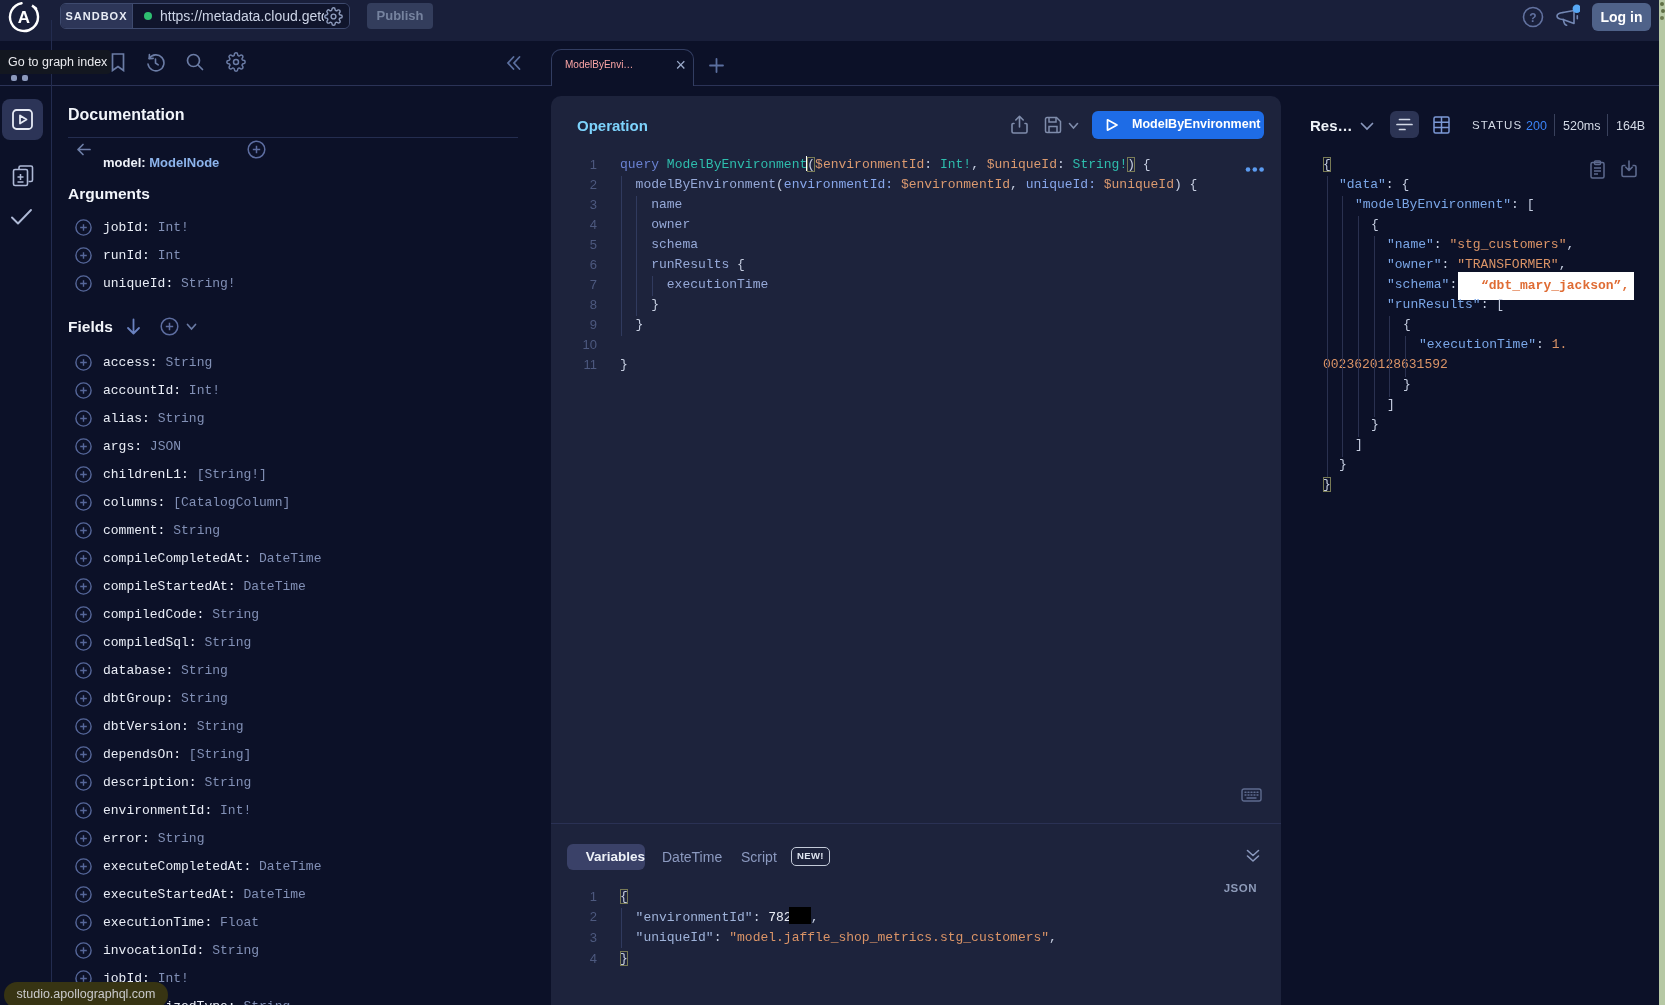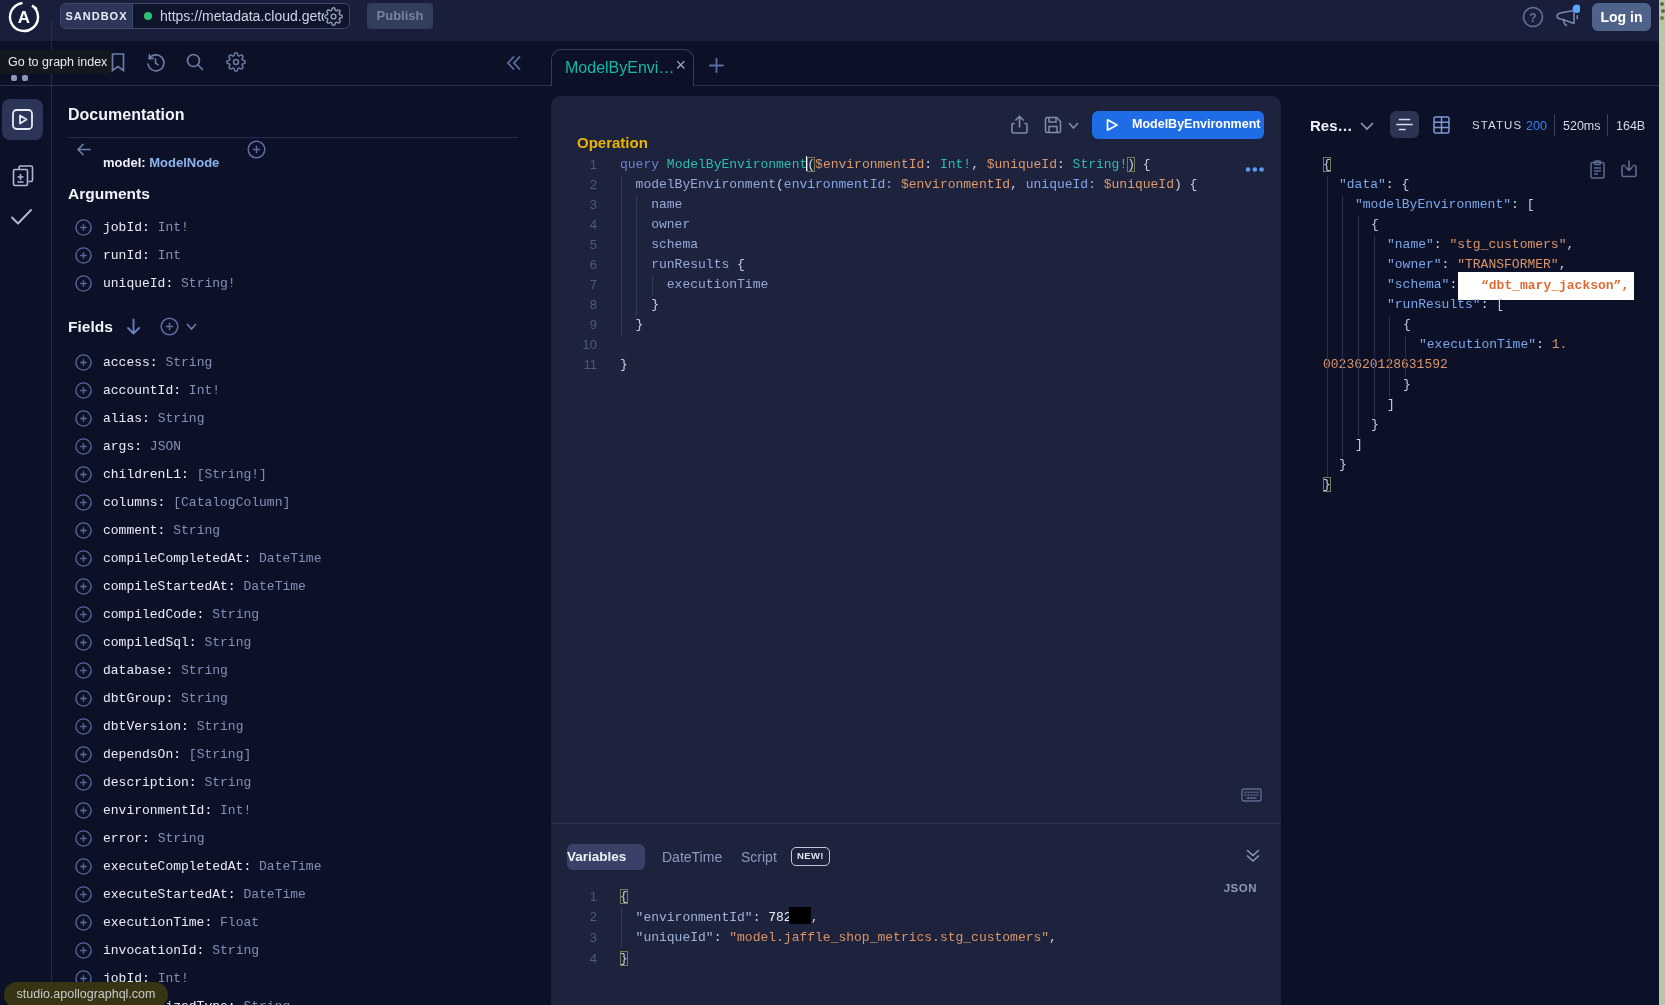--- a/index.html
+++ b/index.html
@@ -13,21 +13,21 @@
 #sandboxlab { width:72px; background:#2d3658; color:#e9edf6; font-weight:bold; font-size:11px; letter-spacing:1px; display:flex; align-items:center; justify-content:center; border-right:1px solid #3e4a6e;text-align:right; }
 #urlseg { flex:1; min-width:0; background:#10152c; display:flex; align-items:center; padding:0 6px 0 11px; }
 #urldot { width:8px; height:8px; border-radius:50%; background:#2fbf71; margin-right:8px; flex:none; }
 #urltext { color:#ccd4e6; font-size:14px; white-space:nowrap; overflow:hidden; flex:1; min-width:0; }
 #publishbtn { position:absolute; left:367px; top:3px; width:66px; height:26px; background:#333d5c; border-radius:4px; color:#76839f; font-weight:bold; font-size:13px; text-align:center; line-height:26px; }
 #loginbtn { position:absolute; left:1592px; top:3px; width:59px; height:28px; background:#4f6289; border-radius:6px; color:#fff; font-weight:bold; font-size:14px; text-align:center; line-height:28px; }
 
 #toolbar2 { position:absolute; left:0; top:41px; width:1665px; height:45px; background:#0c1128; }
 #toolbar2 .bline { position:absolute; left:0; top:44px; width:1665px; height:1px; background:#2b3357; }
 #tab1 { position:absolute; left:551px; top:8px; width:143px; height:37px; background:#0c1128; border:1px solid #323d61; border-bottom:none; border-radius:10px 10px 0 0; z-index:3; }
-#tab1 .tname { position:absolute; left:13px; top:9px; font-size:16px; color:#14b8a6; }
+#tab1 .tname { position:absolute; left:13px; top:9px; font-size:10px; color:#fca5a5; }
 #tab1 .tx { position:absolute; right:7px; top:5px; font-size:18px; color:#9aa9c9; font-weight:normal; }
 
 #sidebar { position:absolute; left:0; top:86px; width:51px; height:919px; background:#0c1128; }
 #sidesep { position:absolute; left:51px; top:20px; width:1px; height:985px; background:#232c4f; }
 #sideplay { position:absolute; left:2px; top:99px; width:41px; height:41px; background:#2c3457; border-radius:8px; }
 
 #docpanel { position:absolute; left:52px; top:86px; width:488px; height:919px; overflow:hidden; }
 .dochead { position:absolute; left:16px; color:#f2f5fa; font-weight:bold; }
 .docrow { position:absolute; left:51px; height:17px; font-size:13px; line-height:17px; white-space:nowrap; }
 .docrow .fn { color:#e9edf6; }
@@ -297,21 +297,21 @@
   <div class="docrow mono" style="top:884px"><span class="fn">jobId:</span> <span class="ft">Int!</span></div>
   <svg class="abs" style="left:23px;top:912px" width="17" height="17" viewBox="0 0 17 17" fill="none" stroke="#56679a" stroke-width="1.4">
           <circle cx="8.5" cy="8.5" r="7.6"></circle>
           <path d="M8.5 5.2v6.6M5.2 8.5h6.6"></path>
         </svg>
   <div class="docrow mono" style="top:912px"><span class="fn">materializedType:</span> <span class="ft">String</span></div>
   </div>
 </div>
 
 <div id="midcard">
-  <div class="abs" style="left:26px;top:38px;font-size:15px;font-weight:bold;color:#eab308">Operation</div>
+  <div class="abs" style="left:26px;top:21px;font-size:15px;font-weight:bold;color:#7dd3fc">Operation</div>
   <svg class="abs" style="left:460px;top:19px" width="17" height="19" viewBox="0 0 17 19" fill="none" stroke="#7f8cab" stroke-width="1.6" stroke-linecap="round">
     <path d="M3 8.5 H2 a1 1 0 0 0 -1 1 V16.5 a1.5 1.5 0 0 0 1.5 1.5 H14.5 a1.5 1.5 0 0 0 1.5 -1.5 V9.5 a1 1 0 0 0 -1 -1 H14"></path>
     <path d="M8.5 12 V1.5 M4.8 5 L8.5 1.3 L12.2 5" stroke-linejoin="round"></path>
   </svg>
   <svg class="abs" style="left:493px;top:20px" width="18" height="18" viewBox="0 0 18 18" fill="none" stroke="#7f8cab" stroke-width="1.5">
     <path d="M1.5 3 a1.5 1.5 0 0 1 1.5 -1.5 H12.5 L16.5 5.5 V15 a1.5 1.5 0 0 1 -1.5 1.5 H3 a1.5 1.5 0 0 1 -1.5 -1.5 Z"></path>
     <path d="M5 1.8 V6 H12 V2"></path>
     <path d="M5 16 V10.5 H13 V16"></path>
   </svg>
   <svg class="abs" style="left:517px;top:26px" width="11" height="8" viewBox="0 0 11 8" fill="none" stroke="#7f8cab" stroke-width="1.6" stroke-linecap="round">
@@ -356,21 +356,21 @@
         <circle cx="9.8" cy="3.5" r="2.3" fill="#5b9bf0"></circle>
         <circle cx="16.6" cy="3.5" r="2.3" fill="#5b9bf0"></circle>
       </svg>
 
   <svg class="abs" style="left:690px;top:692px" width="21" height="14" viewBox="0 0 21 14" fill="none" stroke="#5e6b8e" stroke-width="1.4">
     <rect x="1" y="1" width="19" height="12" rx="2"></rect>
     <path d="M4 4.2h1M7 4.2h1M10 4.2h1M13 4.2h1M16 4.2h1M4 7h1M7 7h1M10 7h1M13 7h1M16 7h1M6 10h9" stroke-linecap="round"></path>
   </svg>
   <div class="abs" style="left:0;top:727px;width:730px;height:1px;background:#2a3154"></div>
 
-  <div class="abs" style="left:16px;top:748px;width:78px;height:26px;background:#3a4168;border-radius:6px;color:#eef2f8;font-weight:bold;font-size:13.5px;text-align:left;line-height:26px">Variables</div>
+  <div class="abs" style="left:16px;top:748px;width:78px;height:26px;background:#3a4168;border-radius:6px;color:#eef2f8;font-weight:bold;font-size:13.5px;text-align:right;line-height:26px">Variables</div>
   <div class="abs" style="left:111px;top:753px;font-size:14px;color:#8c9ac0">DateTime</div>
   <div class="abs" style="left:190px;top:753px;font-size:14px;color:#8c9ac0">Script</div>
   <div class="abs" style="left:240px;top:751px;height:19px;border:1.5px solid #c3cad8;border-radius:5px;color:#dde3ee;font-size:9.5px;font-weight:bold;letter-spacing:0.4px;line-height:16px;padding:0 5px">NEW!</div>
   <svg class="abs" style="left:694px;top:752px" width="16" height="16" viewBox="0 0 16 16" fill="none" stroke="#8a98bd" stroke-width="1.6" stroke-linecap="round" stroke-linejoin="round">
     <path d="M2.5 2.5 L8 7.5 L13.5 2.5"></path>
     <path d="M2.5 8 L8 13 L13.5 8"></path>
   </svg>
   <div class="abs" style="left:646px;top:786px;font-size:11.5px;font-weight:bold;letter-spacing:0.5px;color:#8d9ab8;width:60px;text-align:right">JSON</div>
   <div id="varcode">
   <div class="lnum" style="left:0;top:791px">1</div>

